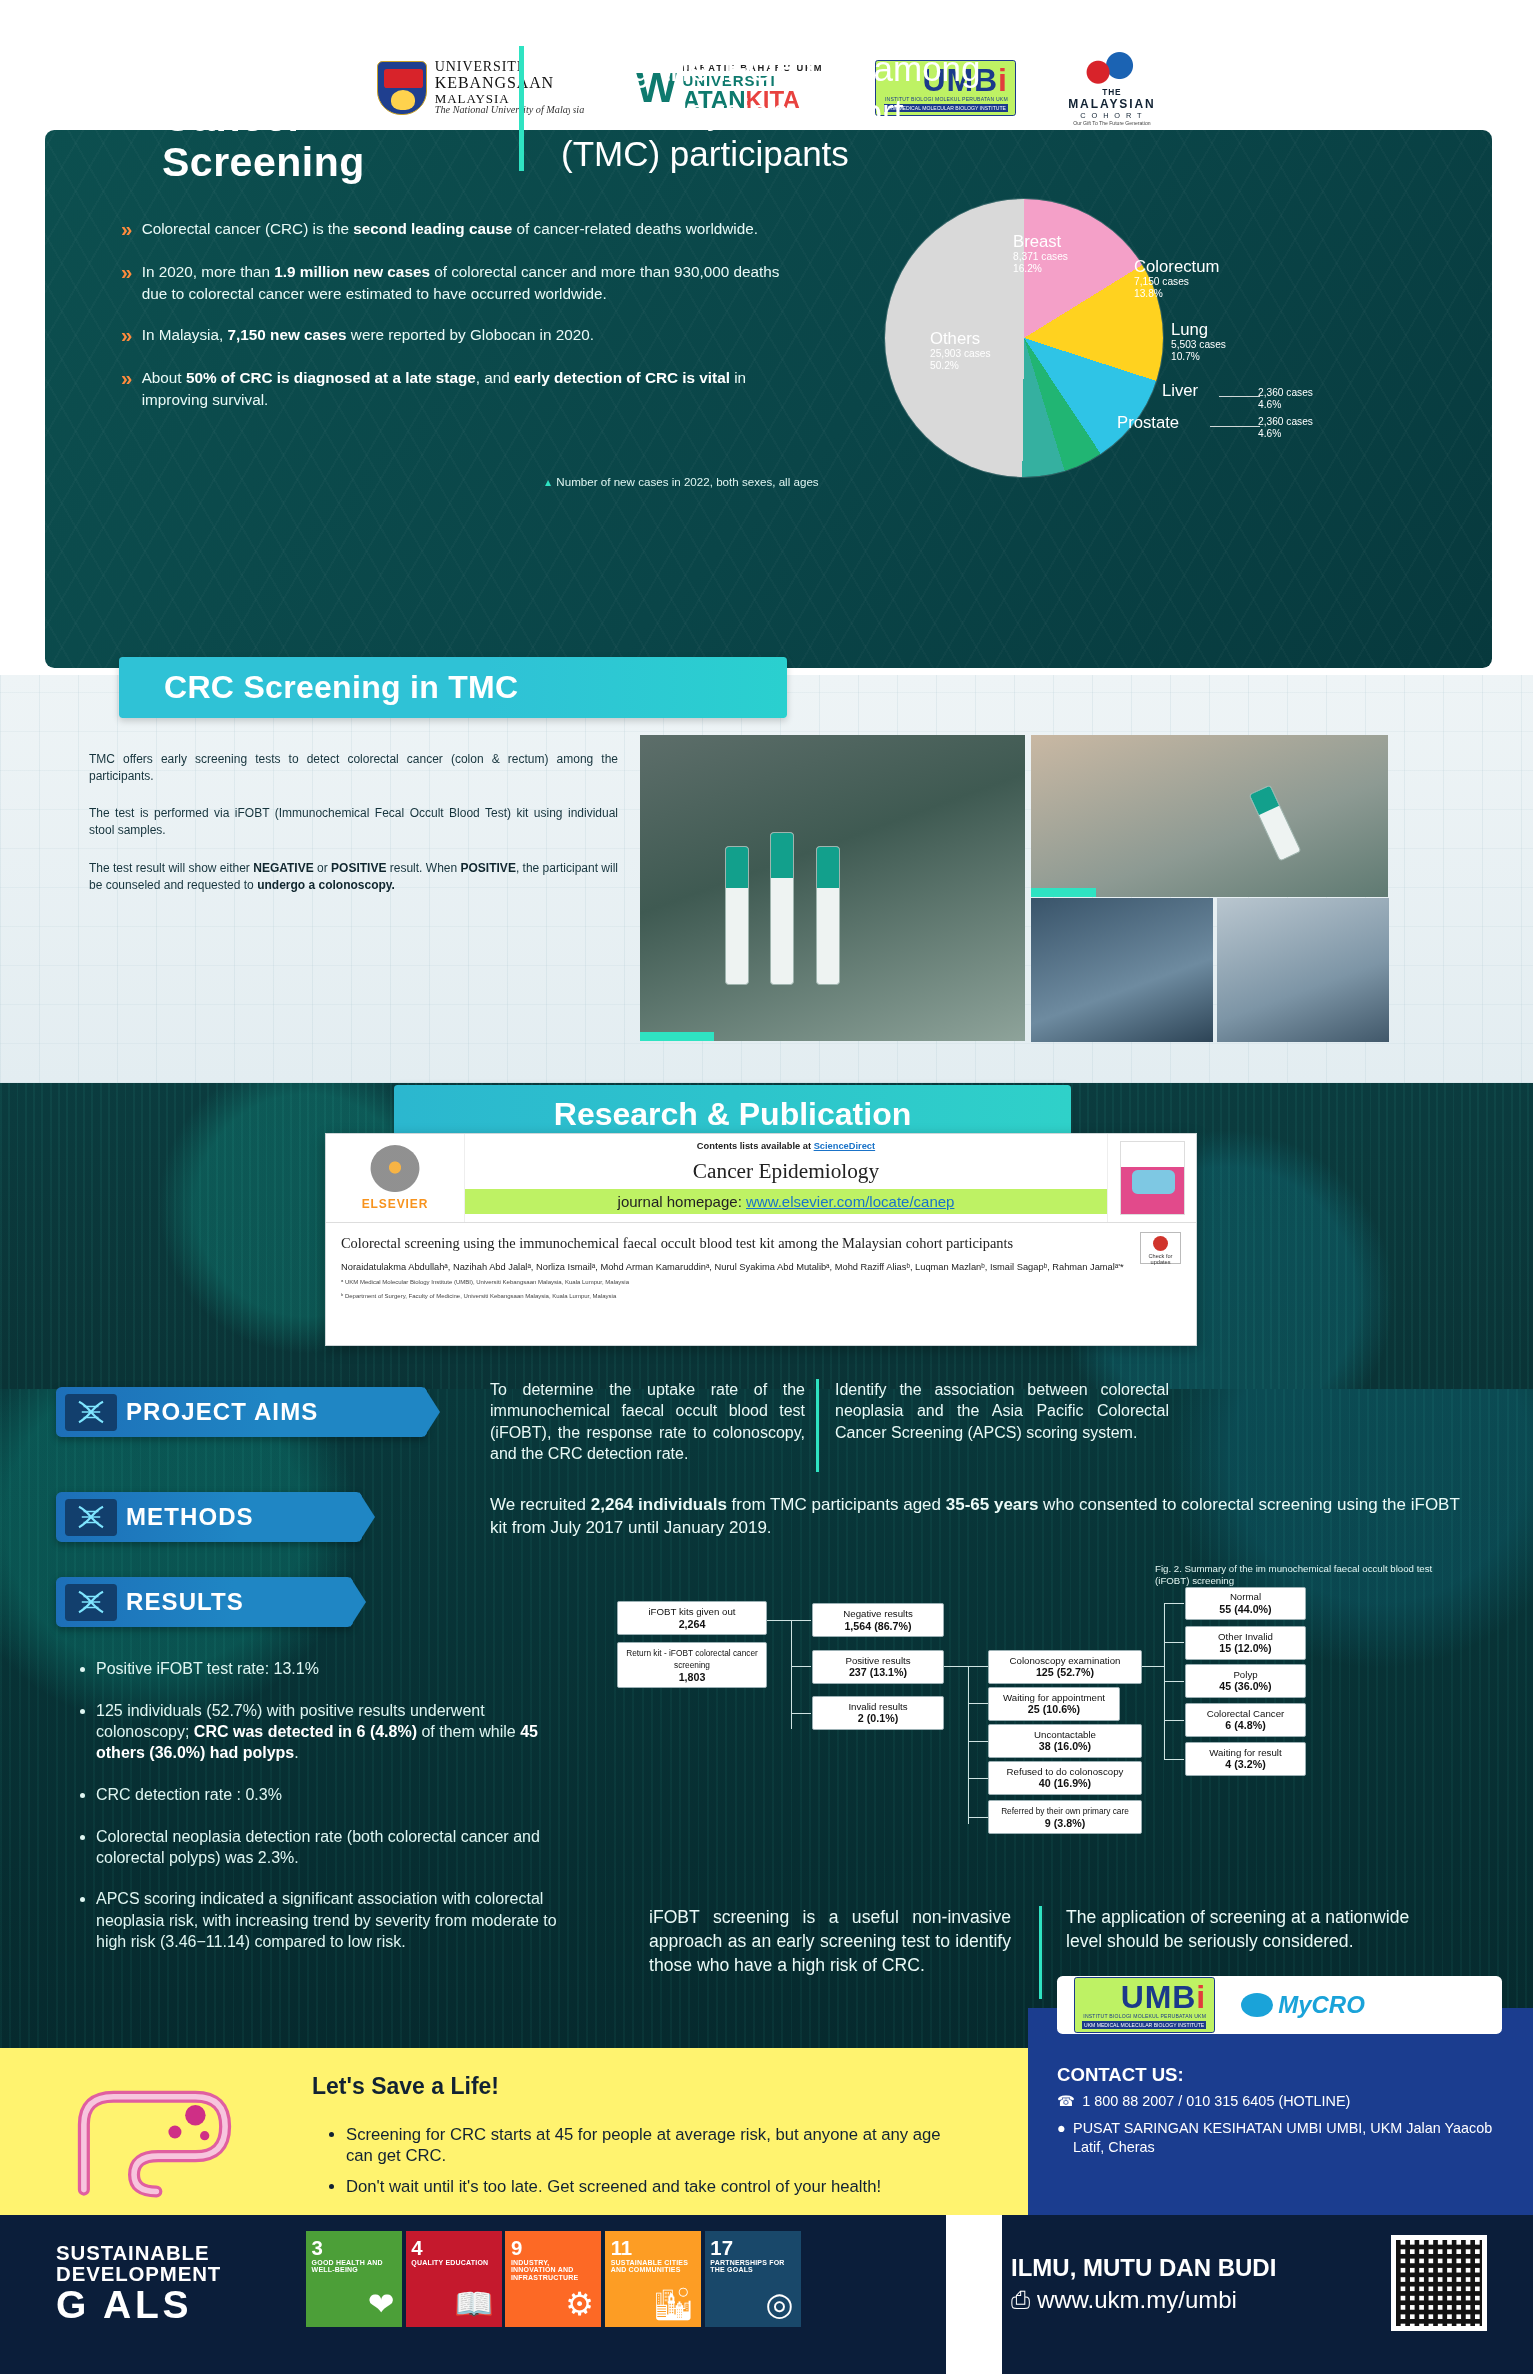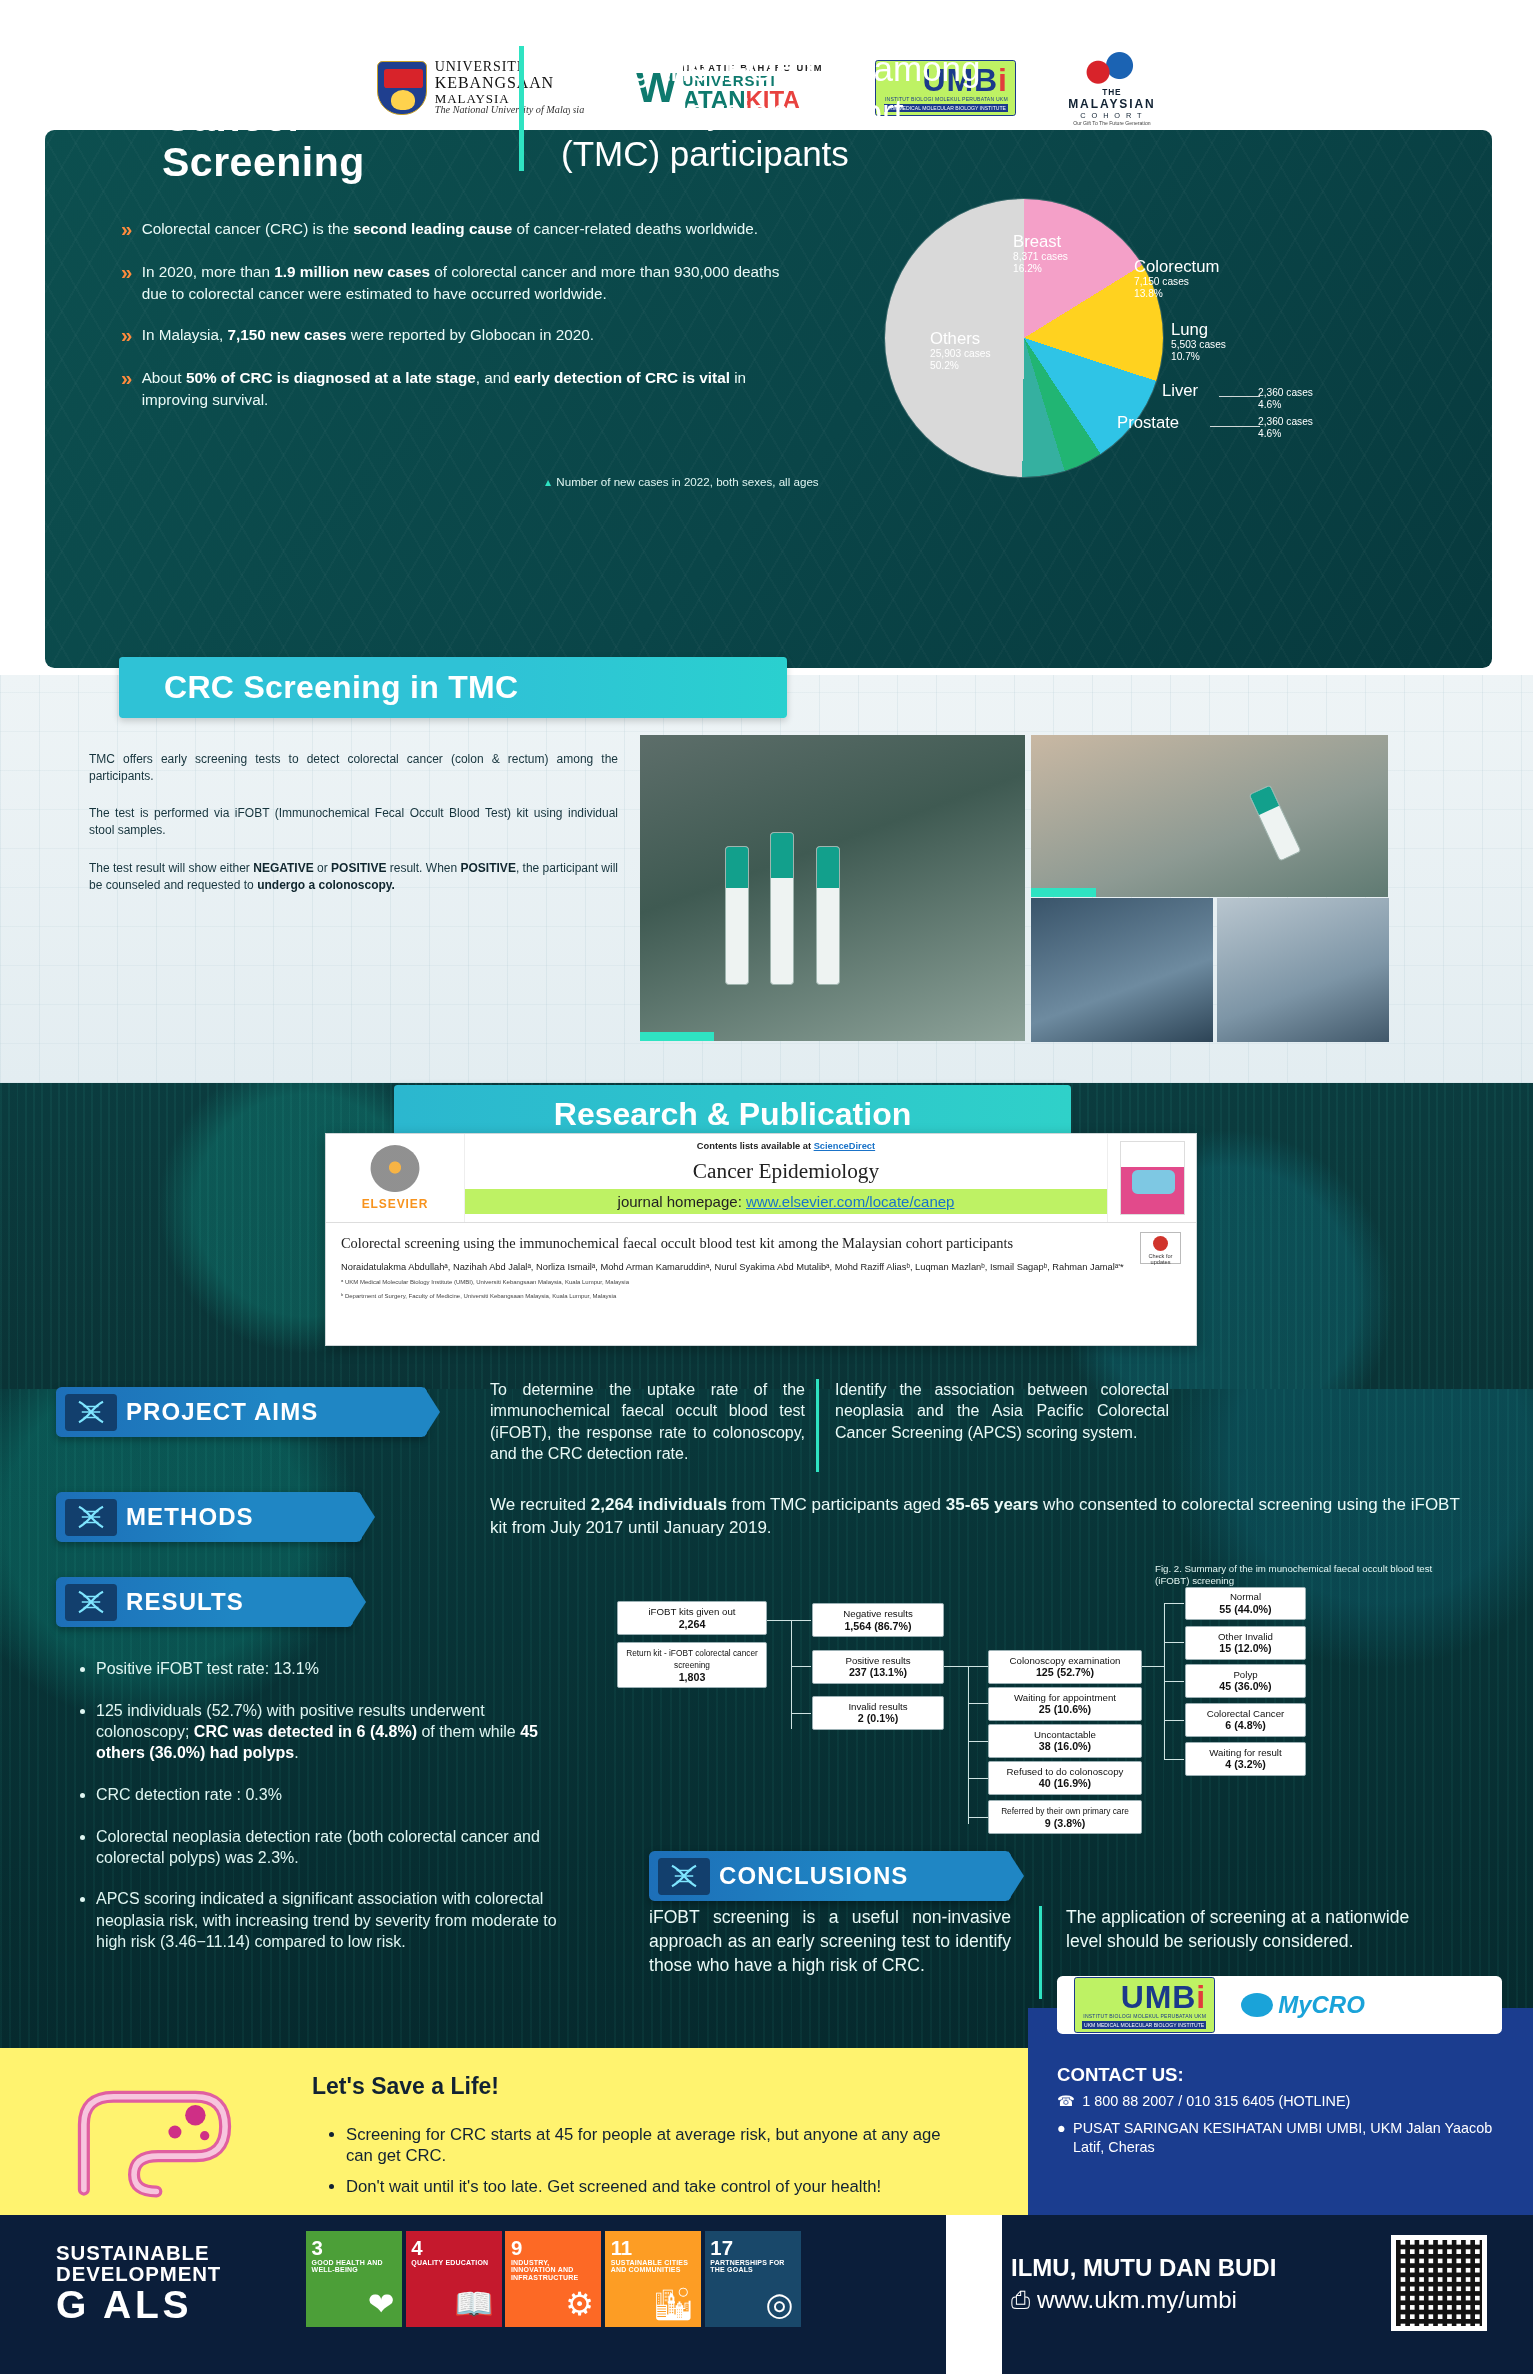--- a/index.html
+++ b/index.html
@@ -584,21 +584,21 @@
     <div class="node" style="left:195px; top:56px; width:132px;">
       <span>Positive results</span><b>237 (13.1%)</b>
     </div>
     <div class="node" style="left:195px; top:102px; width:132px;">
       <span>Invalid results</span><b>2 (0.1%)</b>
     </div>
 
     <div class="node" style="left:371px; top:56px; width:154px;">
       <span>Colonoscopy examination</span><b>125 (52.7%)</b>
     </div>
-    <div class="node" style="left:371px; top:93px; width:154px;">
+    <div class="node" style="left:371px; top:93px; width:132px;">
       <span>Waiting for appointment</span><b>25 (10.6%)</b>
     </div>
     <div class="node" style="left:371px; top:130px; width:154px;">
       <span>Uncontactable</span><b>38 (16.0%)</b>
     </div>
     <div class="node" style="left:371px; top:167px; width:154px;">
       <span>Refused to do colonoscopy</span><b>40 (16.9%)</b>
     </div>
     <div class="node" style="left:371px; top:206px; width:154px;">
       <span style="font-size:8.3px">Referred by their own primary care</span><b>9 (3.8%)</b>
@@ -614,29 +614,20 @@
       <span>Polyp</span><b>45 (36.0%)</b>
     </div>
     <div class="node" style="left:568px; top:109px; width:121px;">
       <span>Colorectal Cancer</span><b>6 (4.8%)</b>
     </div>
     <div class="node" style="left:568px; top:148px; width:121px;">
       <span>Waiting for result</span><b>4 (3.2%)</b>
     </div>
   </div>
 
-  <div class="tag tag-concl">
-    <span class="dna">
-      <svg width="32" height="24" viewBox="0 0 34 26">
-          <path d="M4 2 C16 8, 18 18, 30 24 M30 2 C18 8, 16 18, 4 24" stroke="#7fe6ff" stroke-width="2.4" fill="none"></path>
-          <path d="M9 7h16M7 13h20M9 19h16" stroke="#7fe6ff" stroke-width="1.6"></path>
-        </svg>
-    </span>
-    <span>CONCLUSIONS</span>
-  </div>
   <div class="concl-box">
     <div class="concl-1">iFOBT screening is a useful non-invasive approach as an early screening test to identify those who have a high risk of CRC.</div>
     <div class="concl-div"></div>
     <div class="concl-2">The application of screening at a nationwide level should be seriously considered.</div>
   </div>
 
   <div class="yellow"></div>
   <div class="blue"></div>
 
   <div class="colon">

